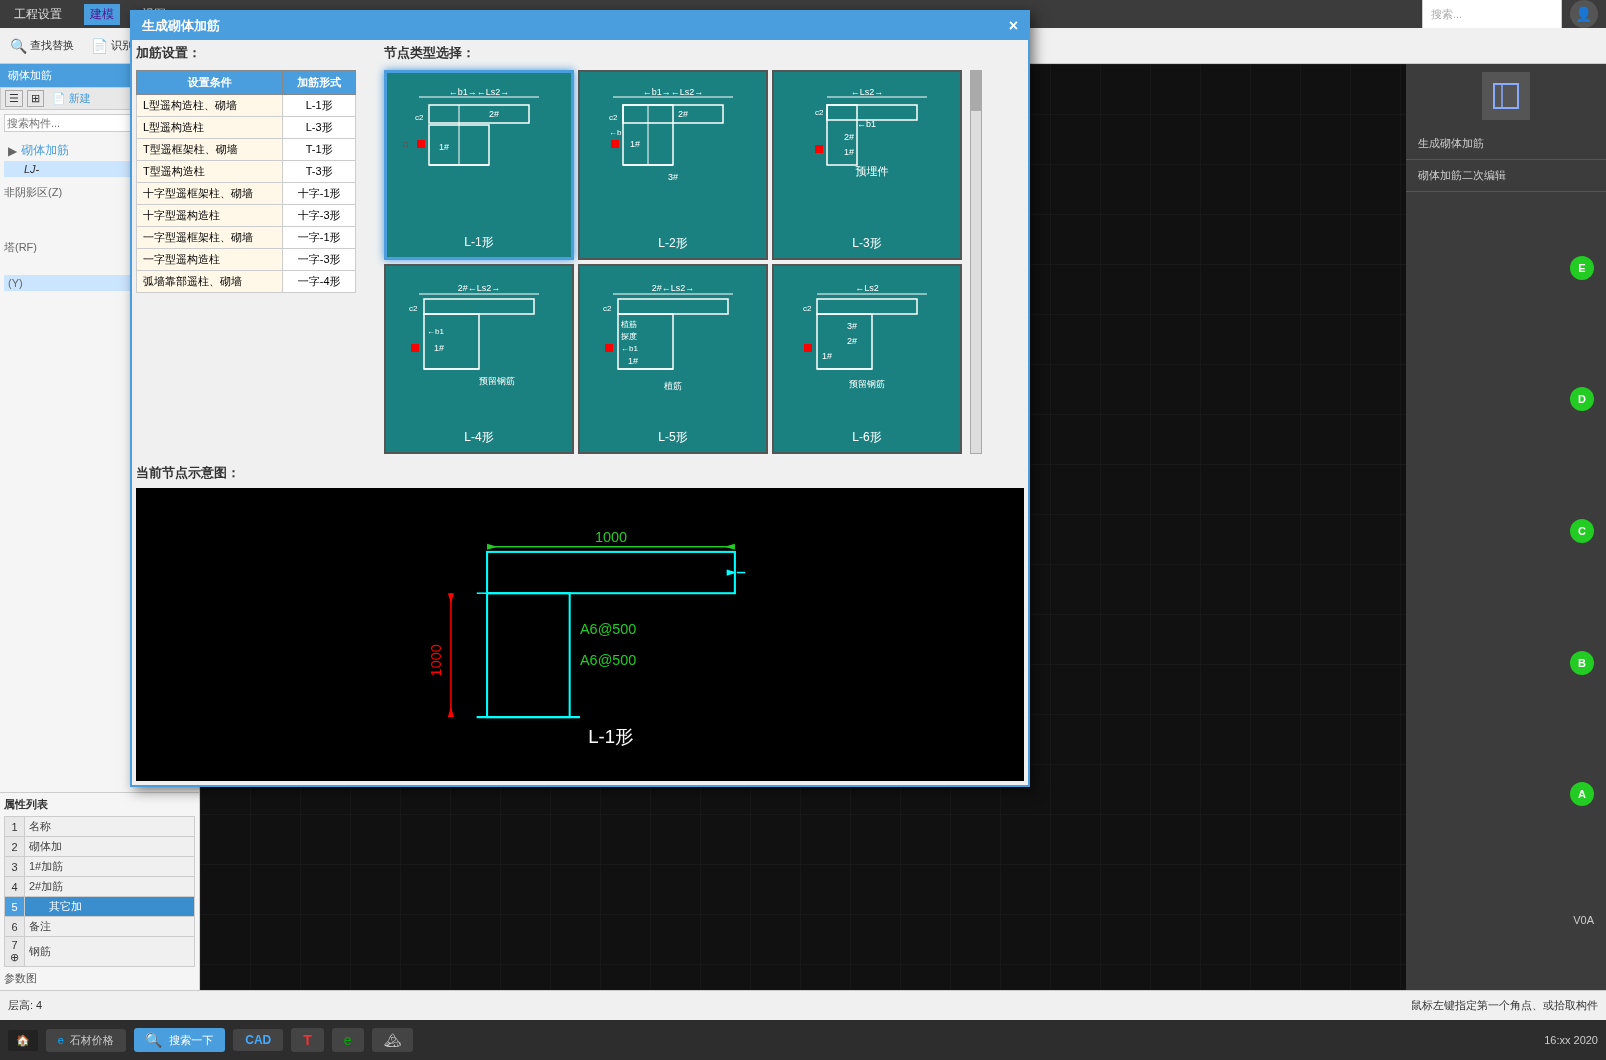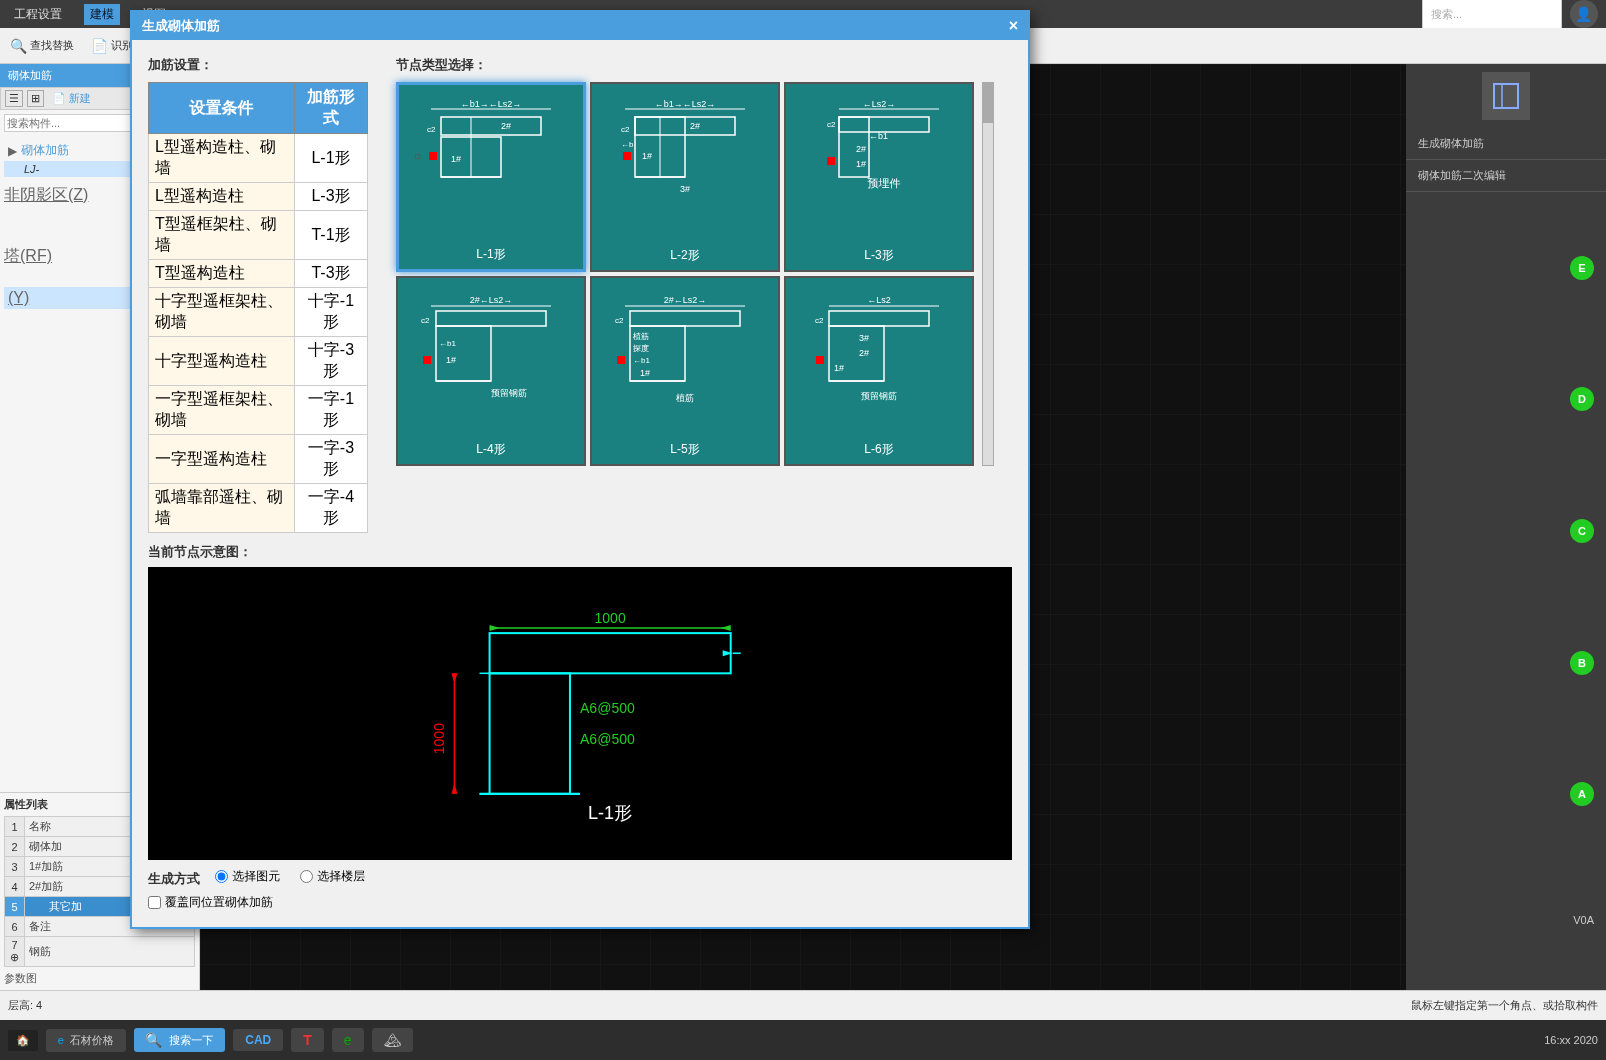--- a/index.html
+++ b/index.html
@@ -4,21 +4,21 @@
   <style>
     * { box-sizing: border-box; margin: 0; padding: 0; }
     body { font-family: 'Microsoft YaHei', SimHei, sans-serif; font-size: 12px; background: #1a1a2e; overflow: hidden; width: 1606px; height: 1060px; }
 
     
     .app-container { width: 1606px; height: 1060px; background: #2d2d2d; position: relative; display: flex; flex-direction: column; }
 
     
     .menu-bar { height: 28px; background: #3c3c3c; display: flex; align-items: center; padding: 0 8px; gap: 16px; color: #ddd; font-size: 12px; flex-shrink: 0; }
     .menu-item { cursor: pointer; padding: 2px 6px; }
-    .menu-item.active { background: #4a9edd; color: #0f172a; text-align: center; }
+    .menu-item.active { background: #4a9edd; color: #4c1d95; text-align: center; }
 
     
     .toolbar { height: 36px; background: #f0f0f0; display: flex; align-items: center; padding: 0 4px; gap: 4px; flex-shrink: 0; border-bottom: 1px solid #ccc; }
     .toolbar-btn { display: flex; align-items: center; gap: 3px; padding: 3px 6px; cursor: pointer; font-size: 11px; color: #333; background: transparent; border: 1px solid transparent; }
     .toolbar-icon { width: 16px; height: 16px; display: inline-flex; align-items: center; justify-content: center; color: #555; font-size: 14px; }
 
     
     .main-content { flex: 1; display: flex; position: relative; overflow: hidden; }
 
     
@@ -49,27 +49,27 @@
     .right-panel-btn { padding: 8px 12px; color: #ccc; font-size: 11px; cursor: pointer; border-bottom: 1px solid #555; display: flex; align-items: center; gap: 6px; }
     .axis-label { display: flex; align-items: center; justify-content: center; width: 24px; height: 24px; border-radius: 50%; background: #22cc22; color: white; font-size: 11px; font-weight: bold; }
 
     
     .dialog-overlay { position: absolute; top: 0; left: 0; right: 0; bottom: 0; background: transparent; z-index: 100; }
 
     
     .dialog { position: absolute; top: 10px; left: 130px; width: 900px; background: #f0f0f0; border: 2px solid #4a9edd; box-shadow: 4px 4px 12px rgba(0,0,0,0.5); z-index: 101; }
     .dialog-titlebar { background: #4a9edd; color: white; padding: 5px 10px; display: flex; align-items: center; justify-content: space-between; font-size: 13px; font-weight: bold; }
     .dialog-close { cursor: pointer; font-size: 16px; color: white; line-height: 1; }
-    .dialog-body { padding: 16px; }
+    .dialog-body { padding: 4px; }
 
     
     .section-label { font-size: 13px; color: #333; font-weight: bold; margin-bottom: 8px; }
 
     
-    .settings-table { border-collapse: collapse; width: 220px; margin-right: 16px; font-size: 16px; border-radius: 19px; }
+    .settings-table { border-collapse: collapse; width: 220px; margin-right: 16px; font-size: 11px; border-radius: 19px; }
     .settings-table th { background: #4a9edd; color: white; border: 1px solid #888; padding: 4px 8px; text-align: center; }
     .settings-table td { border: 1px solid #ccc; padding: 3px 6px; background: #fff8e8; }
     .settings-table td.value-cell { background: #fff; text-align: center; }
 
     
     .node-grid { display: grid; grid-template-columns: repeat(3, 190px); grid-template-rows: repeat(2, 190px); gap: 4px; }
     .node-card { background: #1a8080; border: 2px solid #555; cursor: pointer; position: relative; display: flex; align-items: center; justify-content: center; overflow: hidden; }
     .node-card.selected { border: 3px solid #4a9edd; box-shadow: 0 0 8px #4a9edd; }
     .node-card svg { width: 160px; height: 160px; }
     .node-label { position: absolute; bottom: 6px; left: 50%; transform: translateX(-50%); color: white; font-size: 12px; white-space: nowrap; }
@@ -174,21 +174,21 @@
 
       <div style="padding: 4px;">
         <div class="tree-item-parent">
           <span style="color:#666;">▶</span>
           <span style="color:#4a9edd;">砌体加筋</span>
         </div>
         <div class="tree-item selected" style="padding-left:20px;">LJ-</div>
       </div>
 
       <div style="position:relative; flex:1; overflow:hidden;">
-        <div style="padding:4px; font-size:16px; color:#666;text-decoration:underline;">
+        <div style="padding:4px; font-size:11px; color:#666;">
           <div>非阴影区(Z)</div>
           <div style="margin-top:40px;">塔(RF)</div>
           <div style="margin-top:20px; background:#cce5ff; padding:2px 4px;">(Y)</div>
         </div>
       </div>
 
       <div class="props-panel">
         <div class="props-title">属性列表</div>
         <table class="props-table">
           <tbody>
@@ -531,35 +531,18 @@
               <text x="460" y="235" fill="white" font-size="18" text-anchor="middle">L-1形</text>
 
               <line x1="330" y1="210" x2="430" y2="210" stroke="cyan" stroke-width="2"></line>
 
               <line x1="330" y1="90" x2="340" y2="90" stroke="cyan" stroke-width="1.5"></line>
               <line x1="330" y1="210" x2="340" y2="210" stroke="cyan" stroke-width="1.5"></line>
             </svg>
           </div>
         </div>
 
-        <div style="margin-top:8px;">
-          <span class="gen-method-label">生成方式</span>
-          <div class="radio-group" style="display:inline-flex; gap:20px; margin-left:12px;">
-            <label class="radio-item">
-              <input type="radio" name="gen_method" checked="" style="">
-              <span>选择图元</span>
-            </label>
-            <label class="radio-item">
-              <input type="radio" name="gen_method" style="">
-              <span>选择楼层</span>
-            </label>
-          </div>
-          <div class="checkbox-item">
-            <input type="checkbox" style="">
-            <span>覆盖同位置砌体加筋</span>
-          </div>
-        </div>
 
       </div>
     </div>
   </div>
 
 </div>
 
 </body></html>

